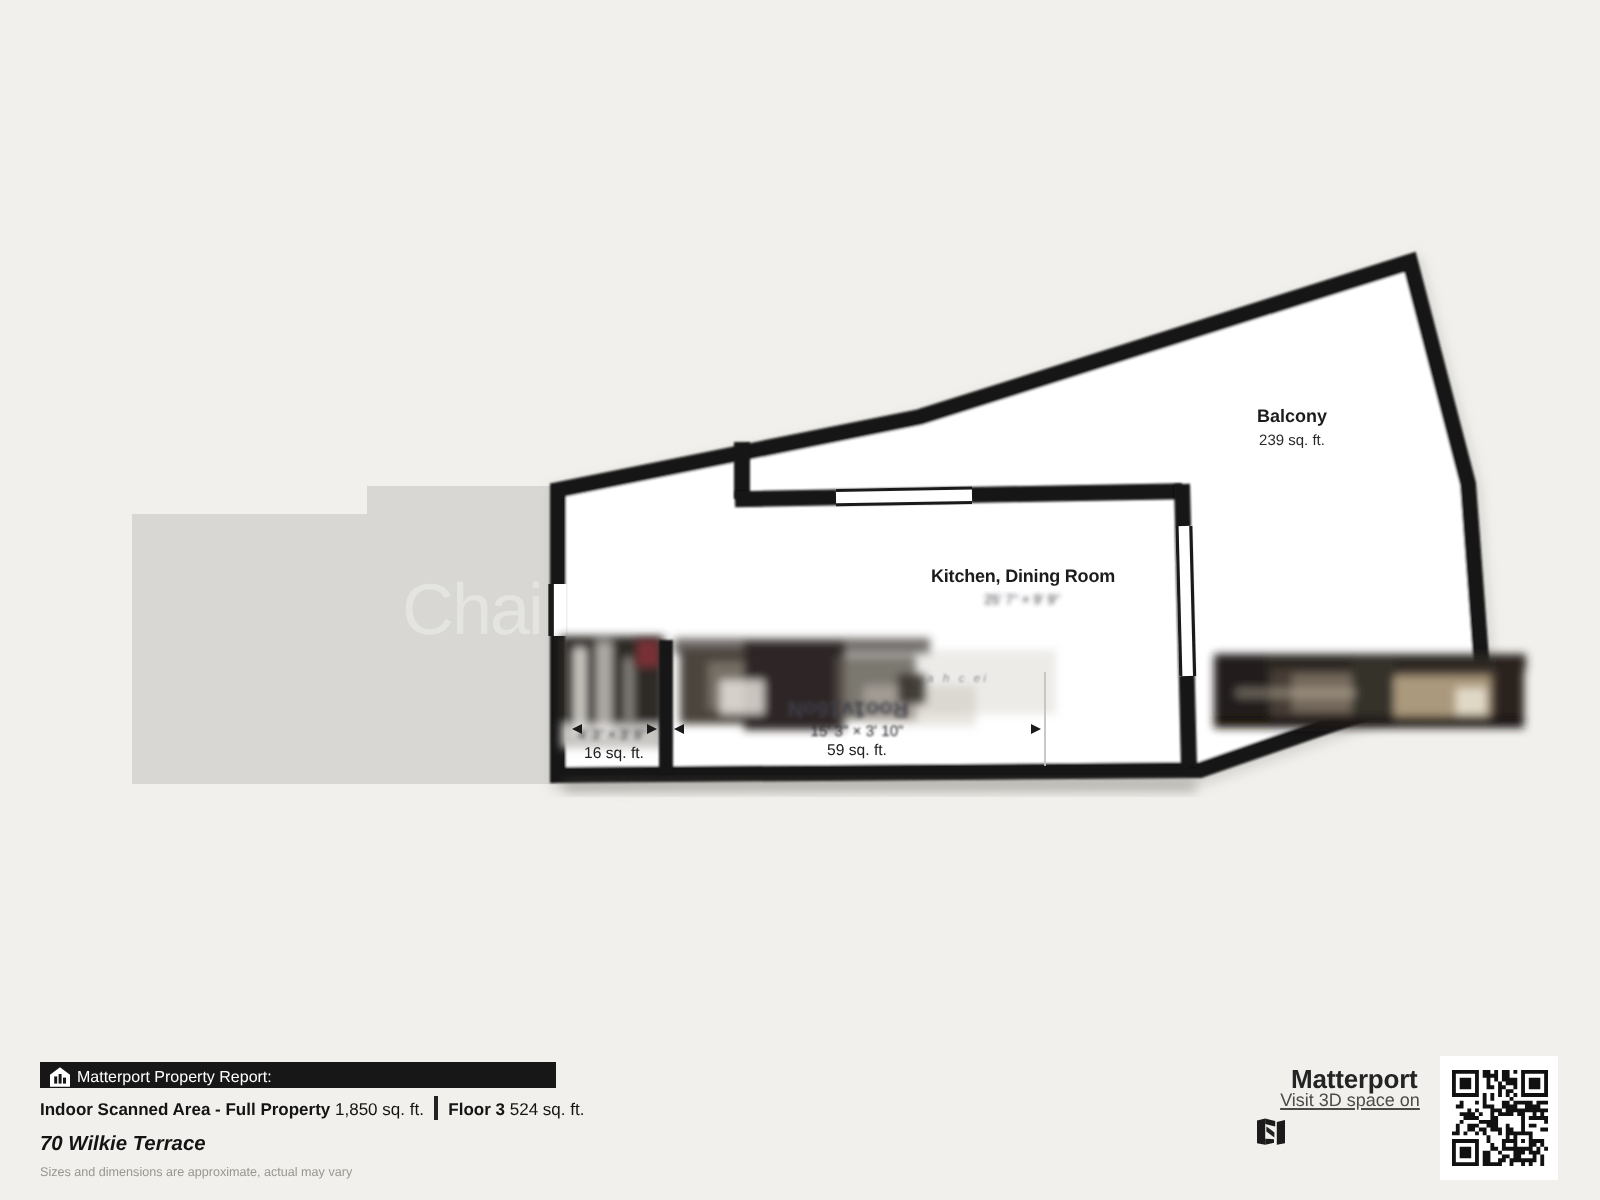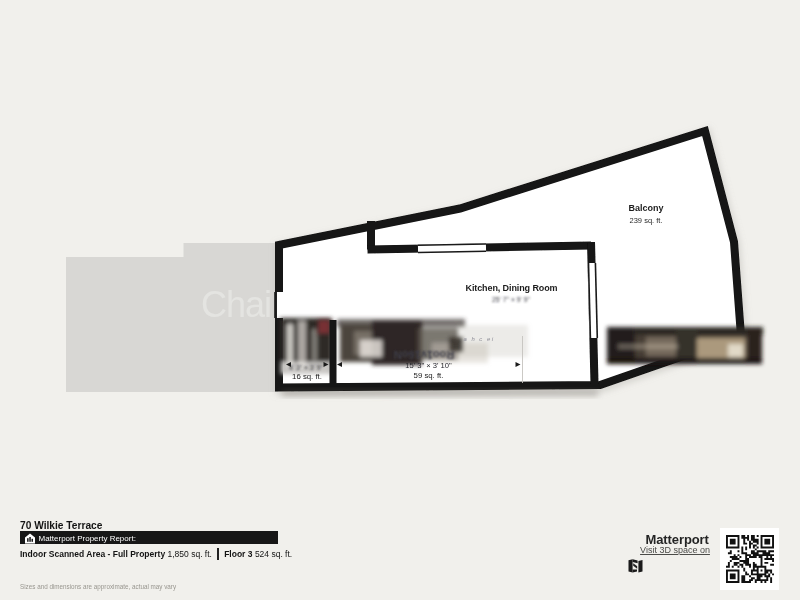--- a/index.html
+++ b/index.html
@@ -138,21 +138,21 @@
 
 <svg class="abs" style="left:23.5px;top:532.5px" width="12" height="11" viewBox="0 0 12 11">
   <path d="M1,4.4 L6,0.6 L11,4.4 L11,10.4 L1,10.4 Z" fill="#ffffff"></path>
   <rect x="3.1" y="5.2" width="1.5" height="3.6" fill="#171717"></rect>
   <rect x="5.3" y="4" width="1.5" height="4.8" fill="#171717"></rect>
   <rect x="7.5" y="5.8" width="1.5" height="3" fill="#171717"></rect>
 </svg>
 
 <div class="abs" style="left:38.5px;top:534px;font-size:8px;font-weight:normal;color:#ffffff;">Matterport Property Report:</div>
 
-<div class="abs" style="left:20px;top:520px;font-size:10.2px;font-weight:bold;color:#141414;">70 Wilkie Terrace</div>
+<div class="abs" style="left:20px;top:567px;font-size:10.2px;font-weight:bold;color:#141414;font-style:italic;">70 Wilkie Terrace</div>
 
 <div class="abs" style="left:20px;top:548px;font-size:8.5px;color:#141414;"><b>Indoor Scanned Area - Full Property</b> 1,850 sq. ft.&nbsp;<span style="display:inline-block;width:1.5px;height:11.5px;background:#222;vertical-align:-2.2px;margin:0 3px;"></span>&nbsp;<b>Floor 3</b> 524 sq. ft.</div>
 
 <div class="abs" style="left:20px;top:583px;font-size:6.3px;color:#98968f;">Sizes and dimensions are approximate, actual may vary</div>
 
 <div class="abs" style="left:640px;top:545px;width:70px;font-size:9px;color:#4b4b48;text-align:center;white-space:nowrap;text-decoration:underline;">Visit 3D space on</div>
 
 <svg class="abs" style="left:627.5px;top:558.5px" width="15" height="14" viewBox="0 0 15 14">
   <g filter="none">
     <path d="M0.5,1.2 L4.6,0.2 L4.6,13.4 L0.5,12.6 Z" fill="#1b1b1b"></path>

